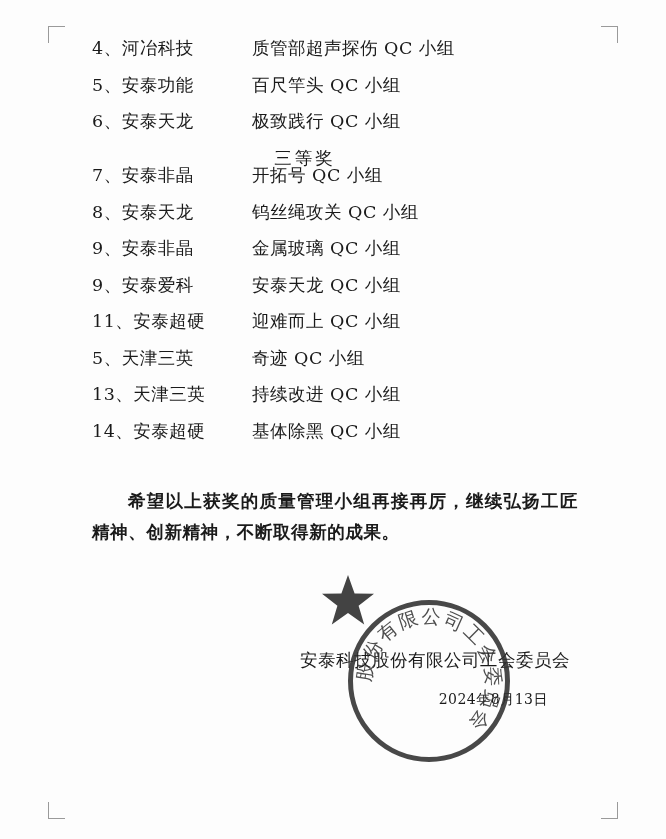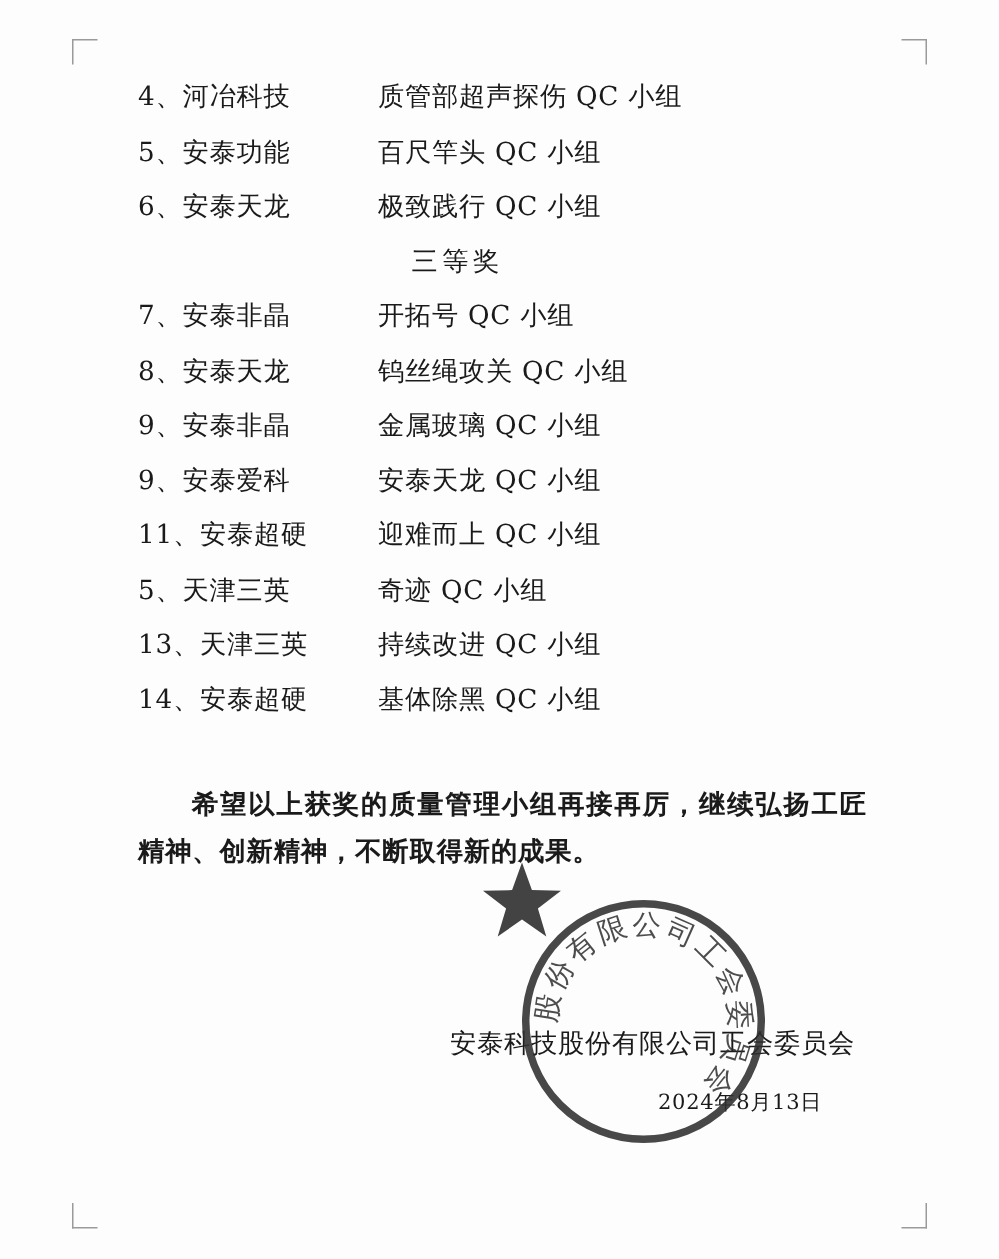--- a/index.html
+++ b/index.html
@@ -41,36 +41,34 @@
     top: 40px;
     width: 486px;
   }
 
   .award-row {
     display: flex;
     font-size: 17.5px;
     line-height: 1.0;
     margin-bottom: 19px;
     letter-spacing: 0.5px;
-    margin-top: 17px;
   }
   .award-row .org {
     width: 160px;
     flex: 0 0 160px;
     white-space: nowrap;
   }
   .award-row .team {
     flex: 1 1 auto;
     white-space: nowrap;
   }
 
   .section-heading {
     font-size: 17.5px;
     line-height: 1.0;
-    margin-bottom: 19px;
     text-align: center;
     letter-spacing: 3px;
     padding-right: 60px;
   }
 
   .spacer {
     height: 27px;
   }
 
   .para {

